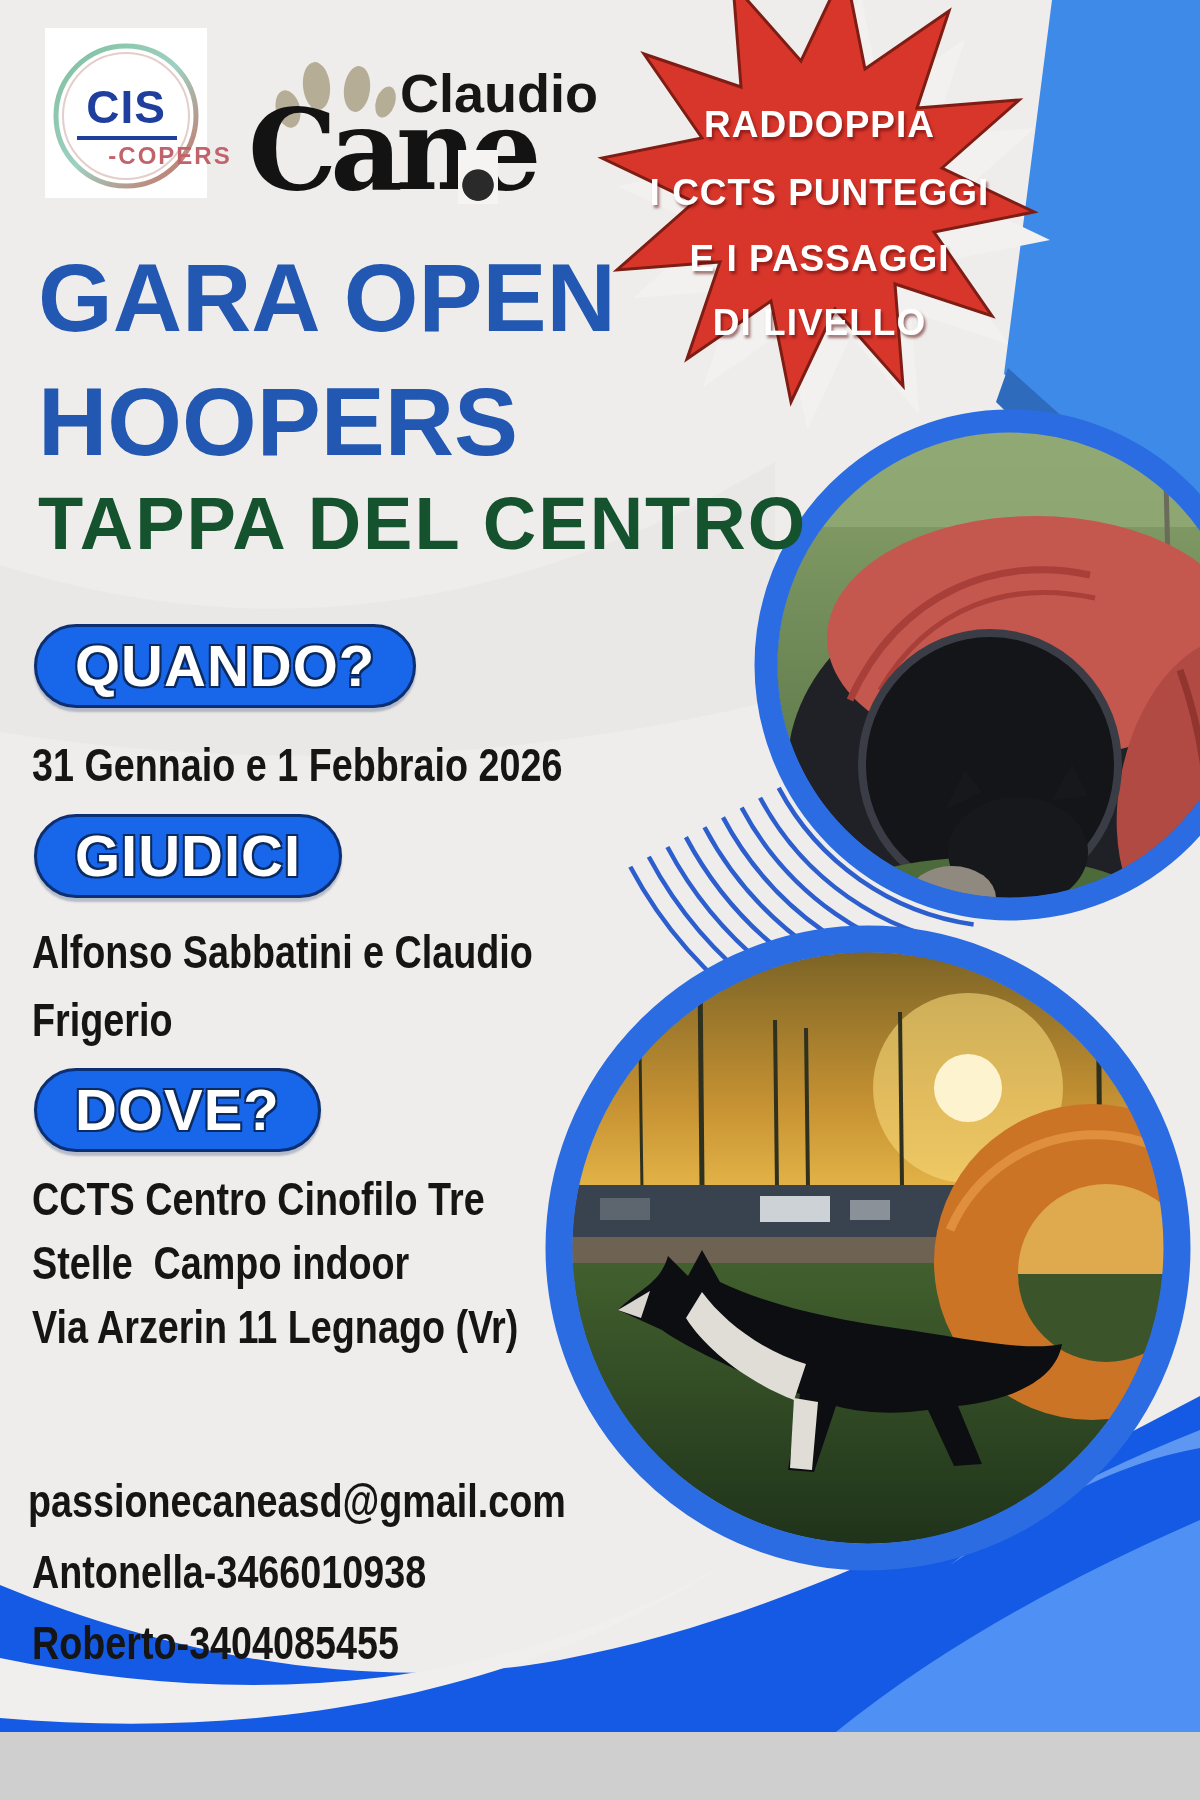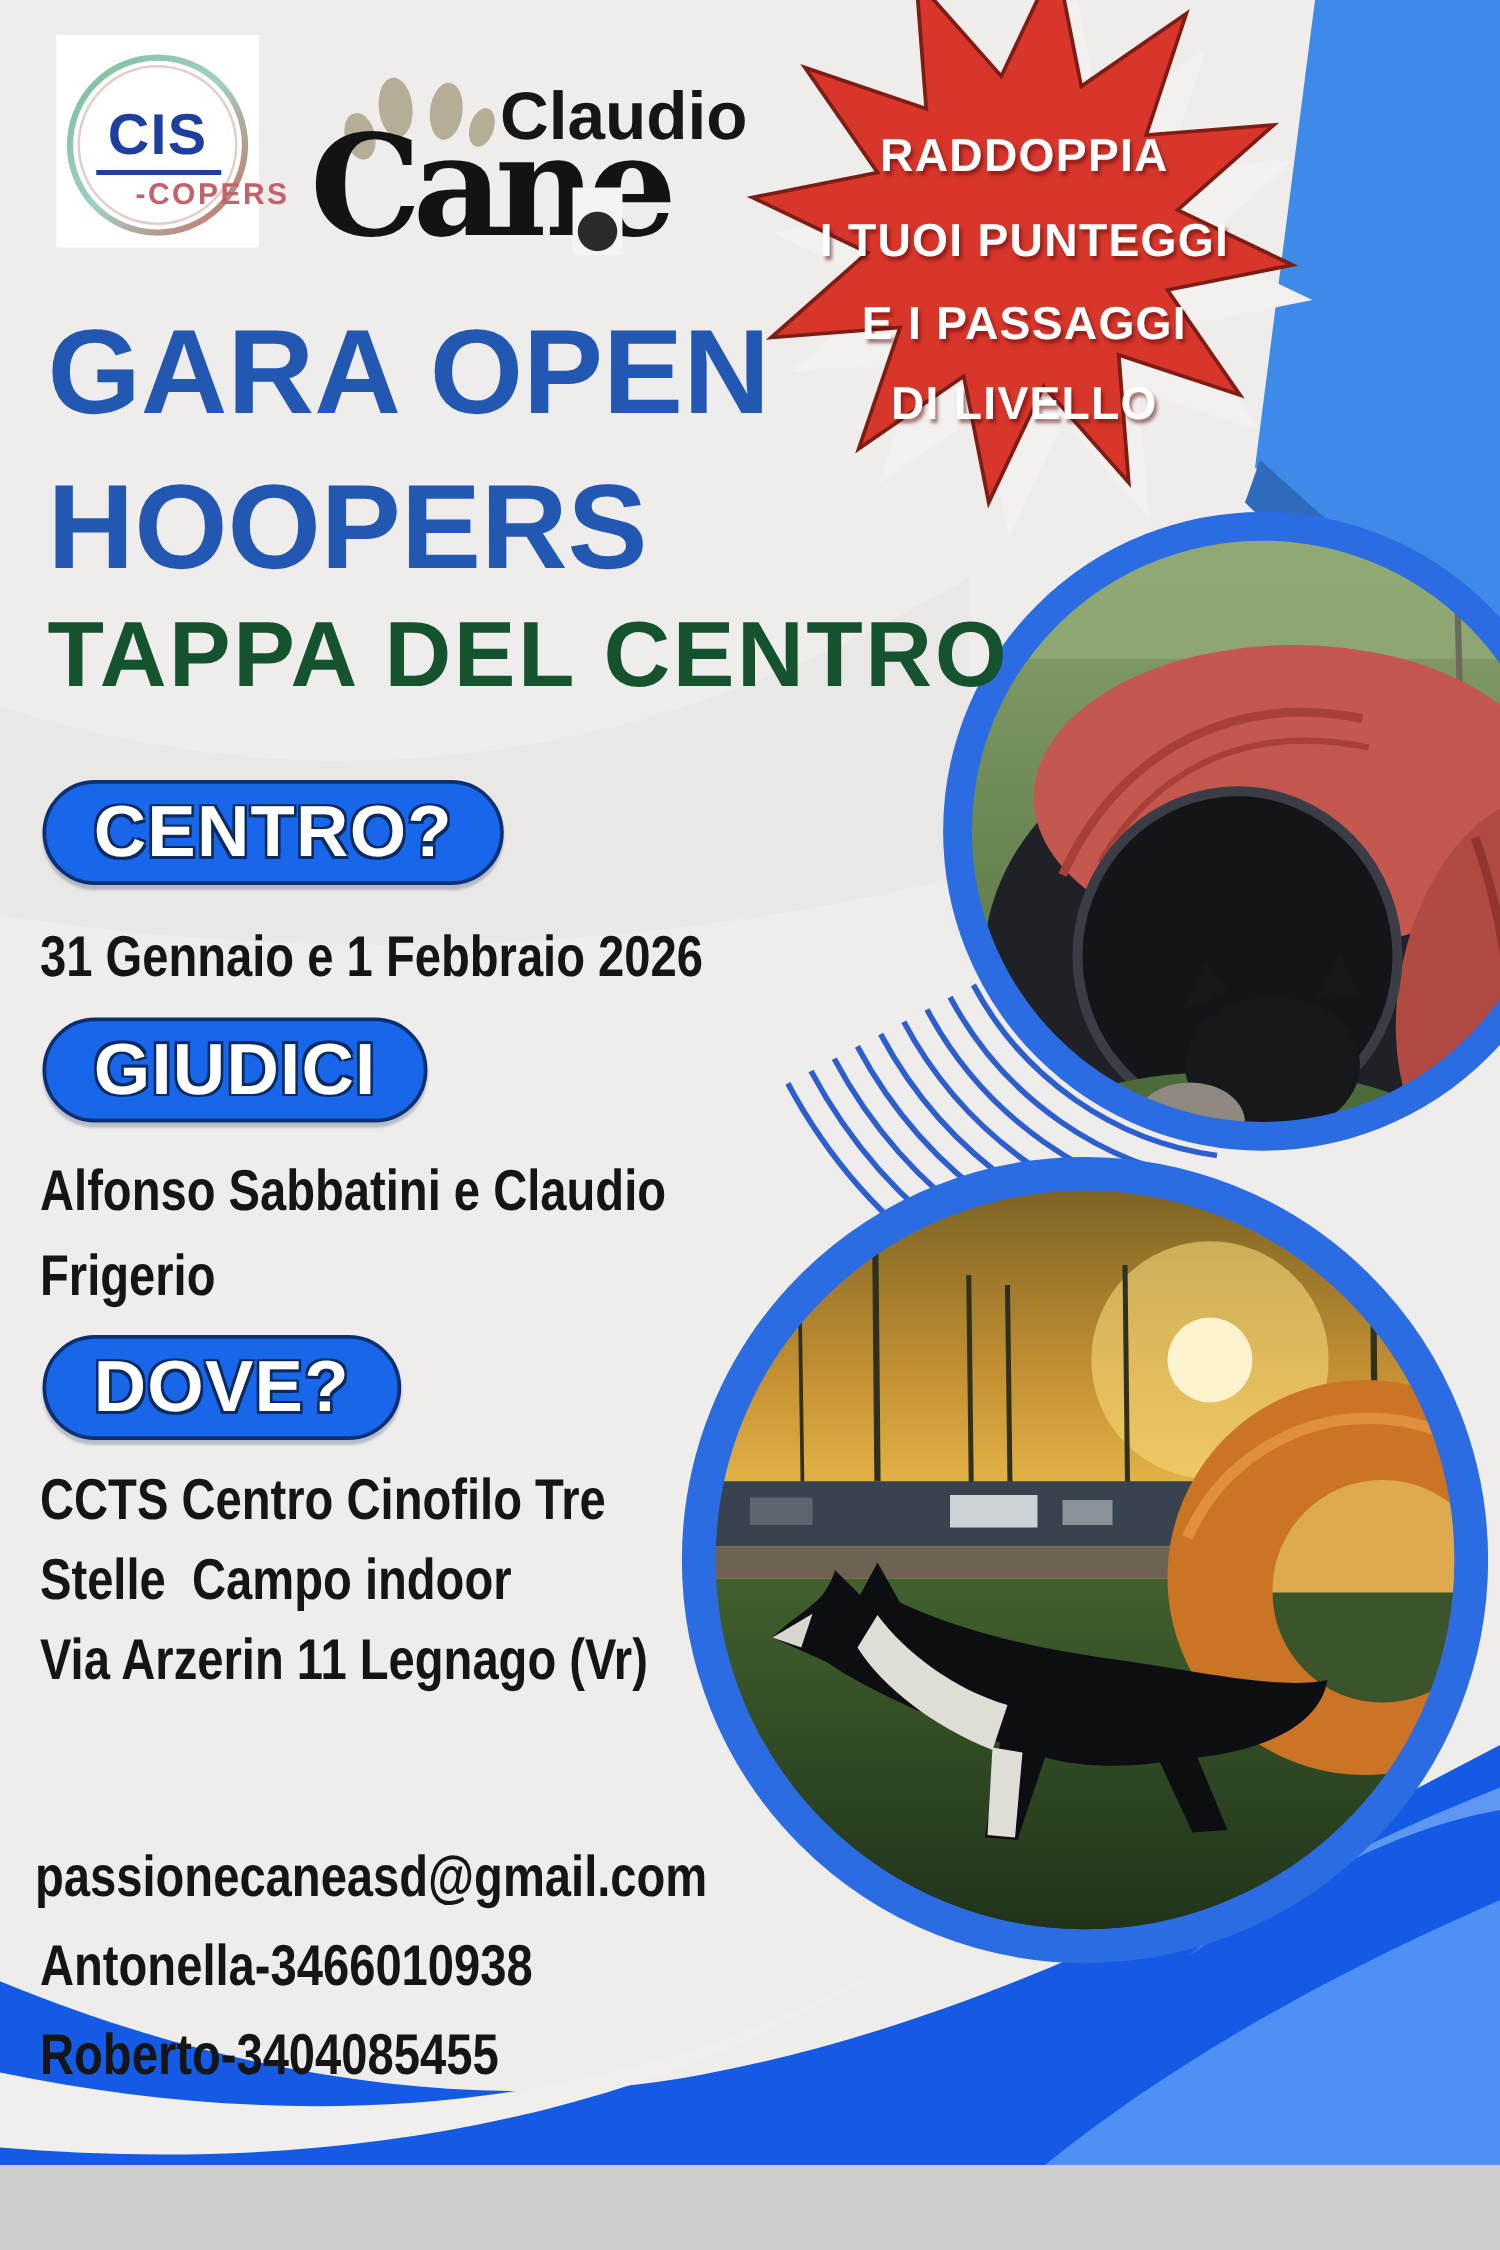--- a/index.html
+++ b/index.html
@@ -176,29 +176,29 @@
 
   <div class="abs paw" style="left:276px;top:90px;width:24px;height:38px;transform:rotate(-14deg);"></div>
   <div class="abs paw" style="left:303px;top:62px;width:27px;height:48px;transform:rotate(-6deg);"></div>
   <div class="abs paw" style="left:344px;top:66px;width:26px;height:46px;transform:rotate(7deg);"></div>
   <div class="abs paw" style="left:376px;top:86px;width:19px;height:32px;transform:rotate(18deg);"></div>
   <div class="abs passione-word">Claudio</div>
   <div class="abs cane-word">Cane</div>
   <div class="abs cane-dog"></div>
 
   <div class="abs burst-line" style="top:104px;">RADDOPPIA</div>
-  <div class="abs burst-line" style="top:172px;">I TUOI PUNTEGGI</div>
+  <div class="abs burst-line" style="top:172px;">I CCTS PUNTEGGI</div>
   <div class="abs burst-line" style="top:238px;">E I PASSAGGI</div>
   <div class="abs burst-line" style="top:302px;">DI LIVELLO</div>
 
   <div class="abs title-line" style="top:248px;">GARA OPEN</div>
   <div class="abs title-line" style="top:372px;">HOOPERS</div>
   <div class="abs subtitle">TAPPA DEL CENTRO</div>
 
-  <div class="abs pill" style="top:624px;">CENTRO?</div>
+  <div class="abs pill" style="top:624px;">QUANDO?</div>
   <div class="abs body-line" style="top:738px;">31 Gennaio e 1 Febbraio 2026</div>
 
   <div class="abs pill" style="top:814px;">GIUDICI</div>
   <div class="abs body-line" style="top:925px;">Alfonso Sabbatini e Claudio</div>
   <div class="abs body-line" style="top:993px;">Frigerio</div>
 
   <div class="abs pill" style="top:1068px;">DOVE?</div>
   <div class="abs body-line" style="top:1172px;">CCTS Centro Cinofilo Tre</div>
   <div class="abs body-line" style="top:1236px;">Stelle  Campo indoor</div>
   <div class="abs body-line" style="top:1300px;">Via Arzerin 11 Legnago (Vr)</div>

